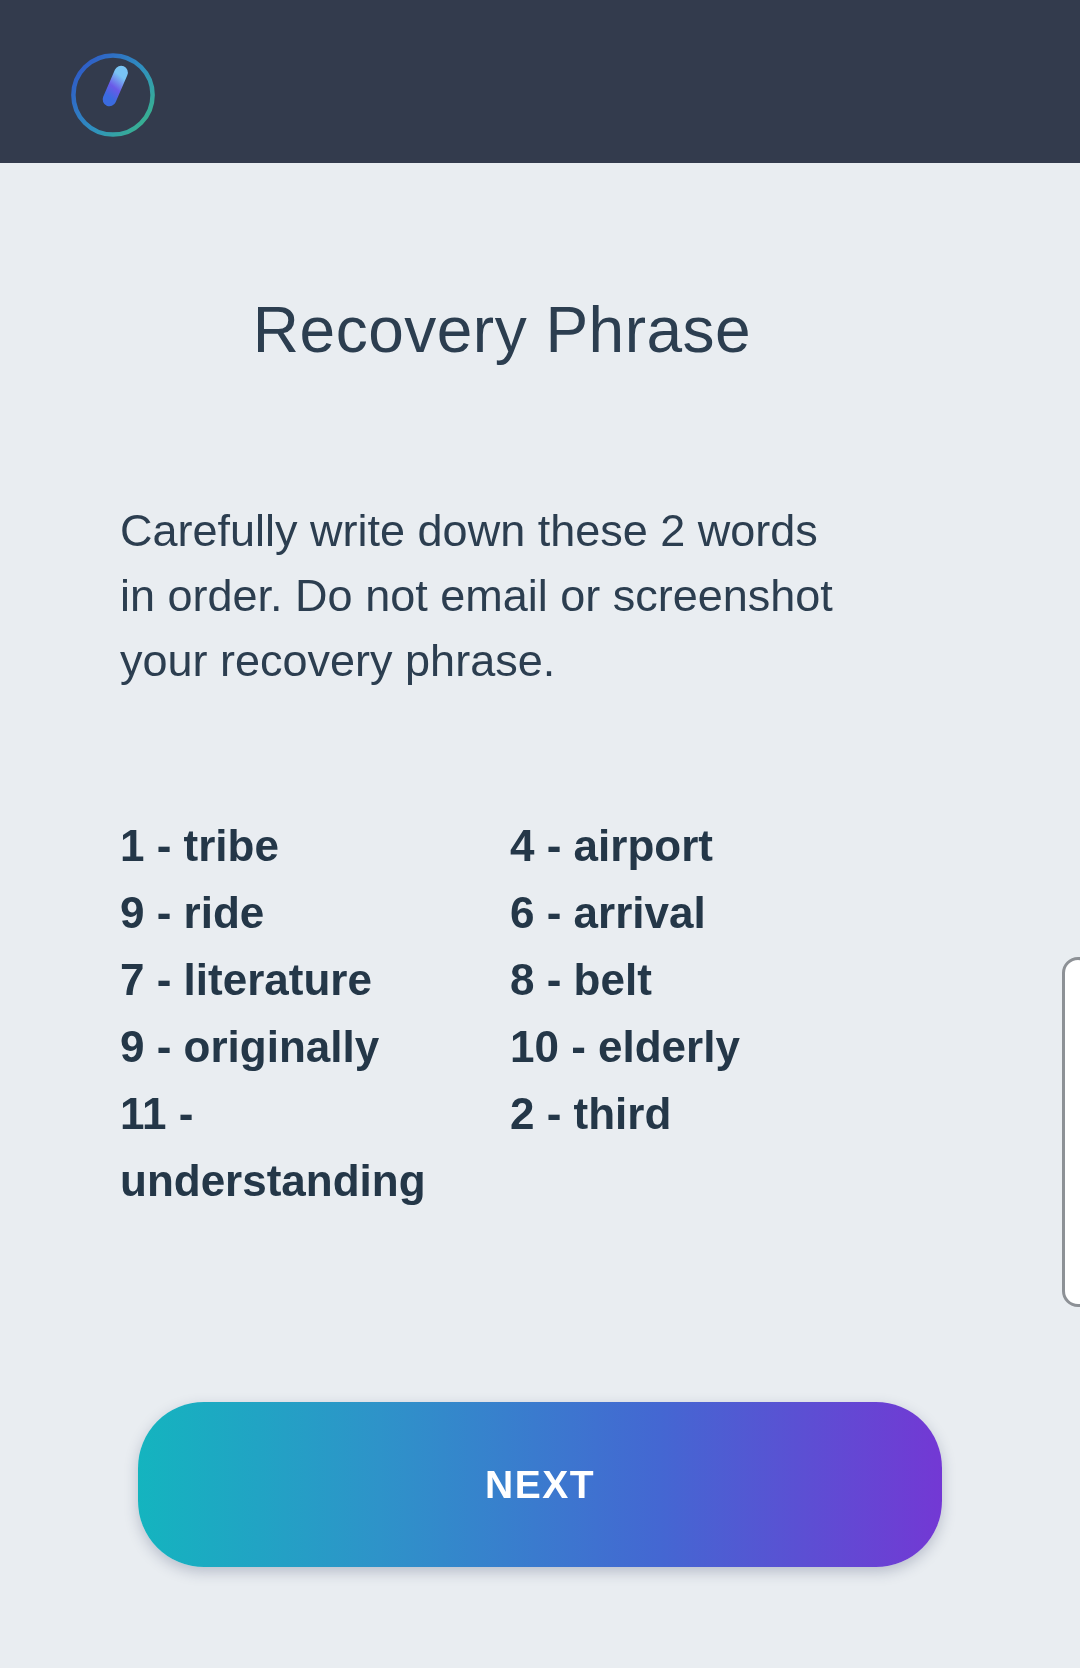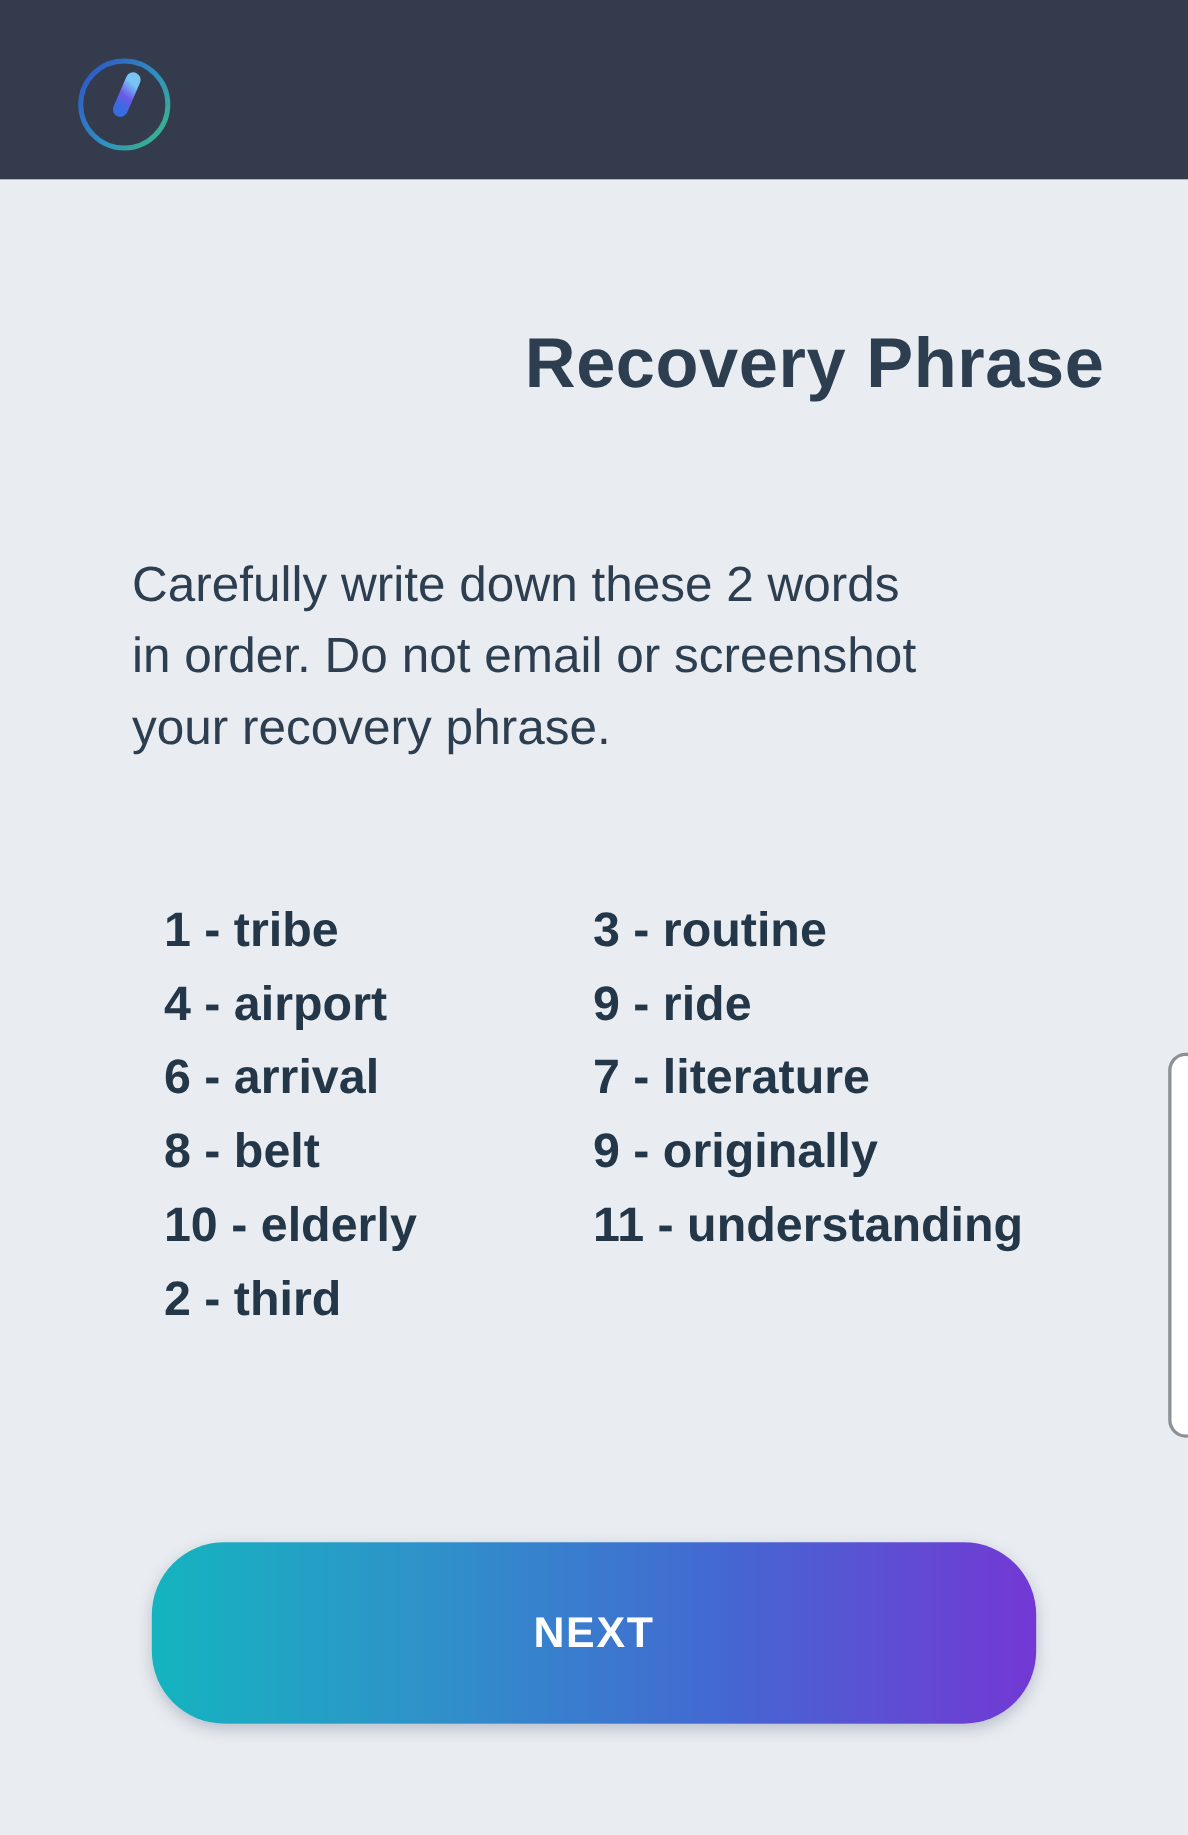--- a/index.html
+++ b/index.html
@@ -16,41 +16,41 @@
   .app-header{
     position:absolute;top:0;left:0;width:1080px;height:163px;
     background:var(--header-bg,#333b4d);
   }
   .logo{
     position:absolute;left:68px;top:50px;width:90px;height:90px;
   }
   
   .page-title{
     position:absolute;top:288px;left:0;width:1004px;
-    margin:0;text-align:right;
-    font-size:64px;font-weight:700;line-height:84px;
+    margin:0;text-align:center;
+    font-size:64px;font-weight:400;line-height:84px;
     color:var(--text-dark,#2c3e50);
     letter-spacing:0.5px;
   }
   
   .instructions{
     position:absolute;top:498px;left:120px;width:860px;
     font-size:45px;line-height:65px;font-weight:400;
     color:var(--text-dark,#2c3e50);
   }
   .instr-line{white-space:nowrap;}
   
   .word-grid{
     position:absolute;top:812px;left:120px;width:860px;
     display:grid;grid-template-columns:390px 1fr;
     align-items:start;
     font-size:44px;line-height:67px;font-weight:700;
     color:var(--text-list,#243748);
   }
-  .word-item{overflow-wrap:break-word;margin-left:29px;}
+  .word-item{overflow-wrap:break-word;}
   
   .scroll-thumb{
     position:absolute;top:957px;right:-14px;width:32px;height:350px;
     background:#ffffff;border:3px solid #8d9196;border-radius:16px;
     box-sizing:border-box;
   }
   
   .next-button{
     position:absolute;top:1402px;left:138px;width:804px;height:165px;
     border:none;border-radius:66px;cursor:pointer;
@@ -95,21 +95,20 @@
   <h1 class="page-title">Recovery Phrase</h1>
 
   <div class="instructions">
     <div class="instr-line">Carefully write down these 2 words</div>
     <div class="instr-line">in order. Do not email or screenshot</div>
     <div class="instr-line">your recovery phrase.</div>
   </div>
 
   <div class="word-grid">
       <div class="word-item">1 - tribe</div>
-      <div class="word-item">3 - routine</div>
       <div class="word-item">4 - airport</div>
       <div class="word-item">9 - ride</div>
       <div class="word-item">6 - arrival</div>
       <div class="word-item">7 - literature</div>
       <div class="word-item">8 - belt</div>
       <div class="word-item">9 - originally</div>
       <div class="word-item">10 - elderly</div>
       <div class="word-item">11 - understanding</div>
       <div class="word-item">2 - third</div>
     </div>

